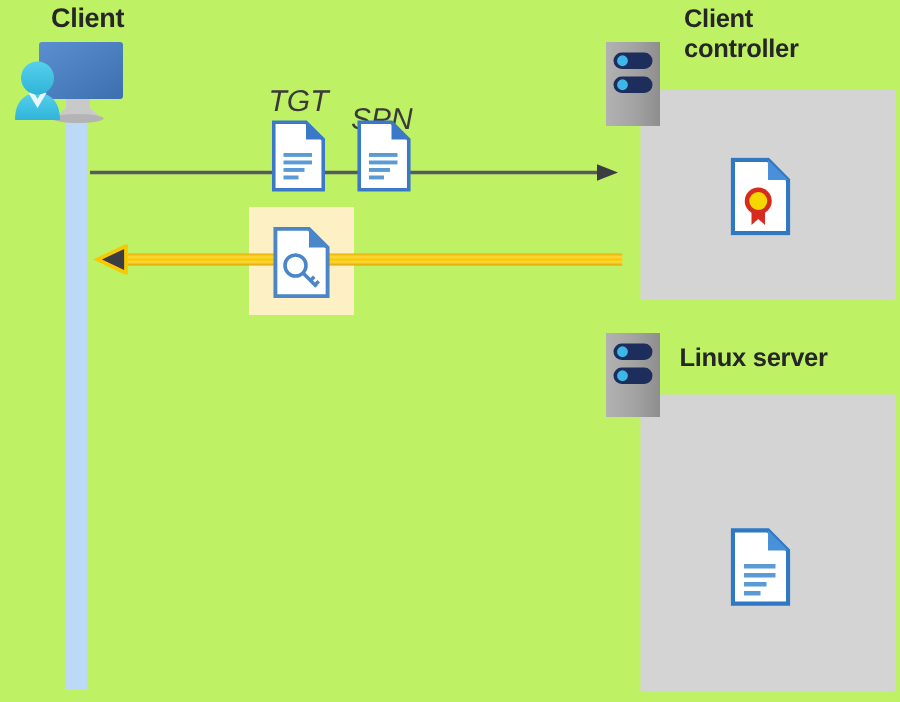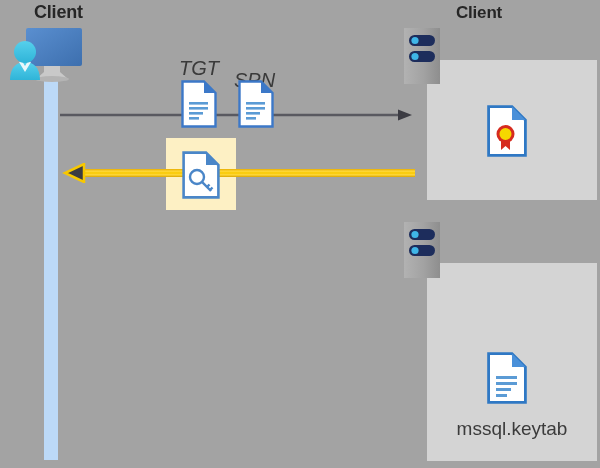--- a/index.html
+++ b/index.html
@@ -7,21 +7,21 @@
     padding: 0;
     background: #ffffff;
   }
   body {
     font-family: "Liberation Sans", sans-serif;
   }
   #canvas {
     position: relative;
     width: 600px;
     height: 468px;
-    background: #a3a3a3;
+    background: #bef264;
     overflow: hidden;
   }
   .abs { position: absolute; }
 
   
   .panel {
     background: #d4d4d4;
   }
   #dc-panel  { left: 427px; top: 60px;  width: 170px; height: 140px; }
   #lx-panel  { left: 427px; top: 263px; width: 170px; height: 198px; }
@@ -125,22 +125,24 @@
       <path d="M13 38 L19 48 L25 38 L22 37 L19 42 L16 37 Z" fill="#e9f7fb"></path>
 
       <circle cx="19" cy="28" r="11" fill="url(#perGrad)"></circle>
     </svg>
   </div>
 
   <div class="abs title" id="client-title">Client</div>
 
   <div class="abs title" id="dc-title">
     <div>Client</div>
-  </div>
-
+    <div>controller</div>
+  </div>
+
+  <div class="abs title" id="lx-title">Linux server</div>
 
   <div class="abs server-icon" id="dc-server">
     <svg width="36" height="56" viewBox="0 0 36 56" xmlns="http://www.w3.org/2000/svg">
       <defs>
         <linearGradient id="srvGrad1" x1="0" y1="0" x2="1" y2="0">
           <stop offset="0%" stop-color="#b2b2b2"></stop>
           <stop offset="55%" stop-color="#a2a2a2"></stop>
           <stop offset="100%" stop-color="#8e8e8e"></stop>
         </linearGradient>
       </defs>
@@ -249,15 +251,14 @@
     <svg width="40" height="52" viewBox="0 0 40 52" xmlns="http://www.w3.org/2000/svg">
       <path d="M1.6 1.6 L25 1.6 L38.4 15 L38.4 50.4 L1.6 50.4 Z" fill="#ffffff" stroke="#2f78c4" stroke-width="2.8"></path>
       <path d="M25 1.6 L38.4 15 L25 15 Z" fill="#4a90d9"></path>
       <rect x="9" y="24" width="21" height="3.0" fill="#5b9bd5"></rect>
       <rect x="9" y="30" width="21" height="3.0" fill="#5b9bd5"></rect>
       <rect x="9" y="36" width="15" height="3.0" fill="#5b9bd5"></rect>
       <rect x="9" y="42" width="11" height="3.0" fill="#5b9bd5"></rect>
     </svg>
   </div>
 
-  <div class="abs" id="keytab-label">mssql.keytab</div>
 
 </div>
 
 </body></html>

